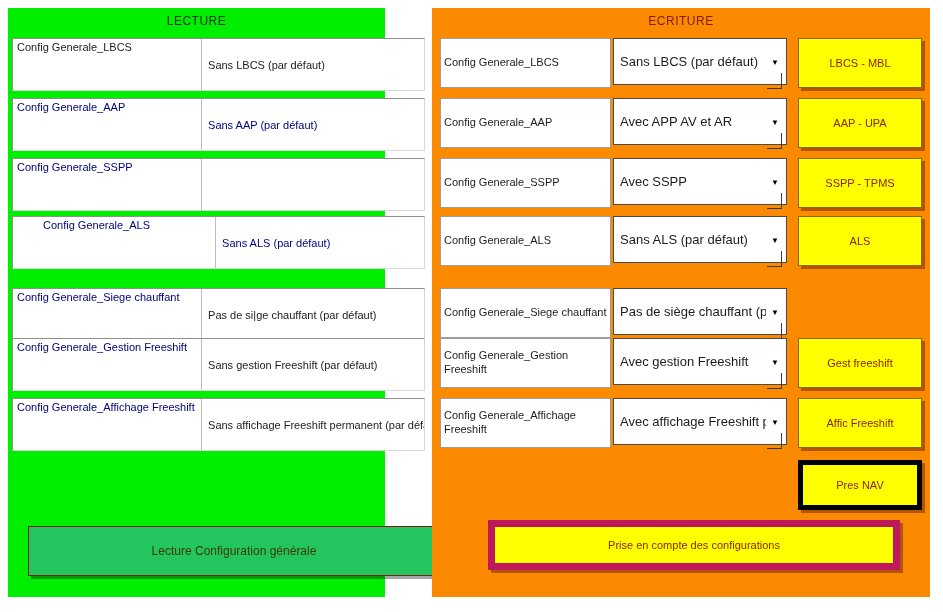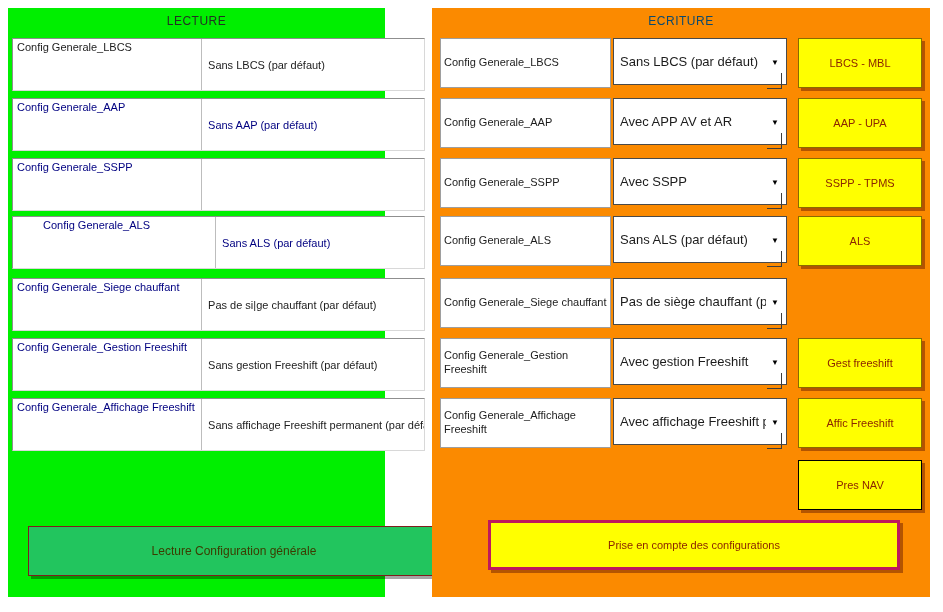--- a/index.html
+++ b/index.html
@@ -12,21 +12,21 @@
 
   .panel { position: absolute; top: 8px; height: 589px; }
   .panel-left  { left: 8px;   width: 377px; background: #00ef00; }
   .panel-right { left: 432px; width: 498px; background: #fb8a00; }
 
   .panel-title {
     position: absolute; top: 6px; left: 0; width: 100%;
     text-align: center; font-size: 12px; letter-spacing: .5px;
   }
   .panel-left  .panel-title { color: #233023; }
-  .panel-right .panel-title { color: #0c4a6e; }
+  .panel-right .panel-title { color: #7f1d1d; }
 
   
   .lrow {
     position: absolute; left: 4px; width: 413px; height: 53px;
     background: #ffffff;
     border: 1px solid #8f8f8f;
     border-right-color:#d8d8d8; border-bottom-color:#d8d8d8;
     display: flex;
   }
   .lrow-label {
@@ -81,35 +81,35 @@
   }
   .ybtn {
     position: absolute; left: 366px; top: 0; width: 124px; height: 50px;
     background: #ffff00;
     border: 1px solid #8a6a00;
     box-shadow: 3px 3px 0 rgba(120,40,0,0.55);
     font-family: "Liberation Sans", sans-serif;
     font-size: 11px; color: #8b2500; cursor: pointer;
   }
   .ybtn-solo { position: absolute; left: 366px; width: 124px; height: 50px;
-    background:#ffff00; border:1px solid #000000;
+    background:#ffff00; border:5px solid #000000;
     box-shadow: 3px 3px 0 rgba(120,40,0,0.55);
     font-family:"Liberation Sans", sans-serif;
     font-size: 11px; color:#8b2500; cursor:pointer; }
   .confirm-btn {
     position: absolute; left: 56px; top: 512px; width: 412px; height: 50px;
-    background: #ffff00; border: 3px solid #be185d;
+    background: #ffff00; border: 7px solid #be185d;
     box-shadow: 3px 3px 0 rgba(120,40,0,0.55);
     font-family: "Liberation Sans", sans-serif;
     font-size: 11px; color: #8b2500; cursor: pointer;
   }
 
   
   .r0 { top: 30px; }  .r1 { top: 90px; }  .r2 { top: 150px; }
-  .r3 { top: 208px; padding-left: 26px; } .r4 { top: 270px; } .r5 { top: 330px; }
+  .r3 { top: 208px; padding-left: 26px; } .r4 { top: 280px; } .r5 { top: 330px; }
   .r6 { top: 390px; } .r7 { top: 452px; }
 </style>
 </head>
 <body>
 
 <div class="stage">
 
   <section class="panel panel-left">
     <div class="panel-title">LECTURE</div>
 

